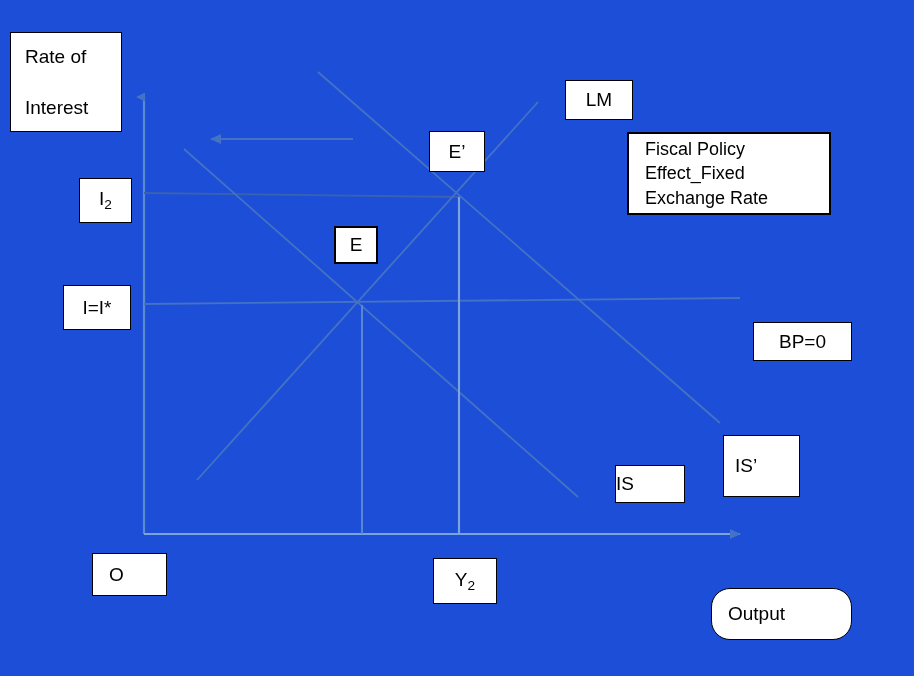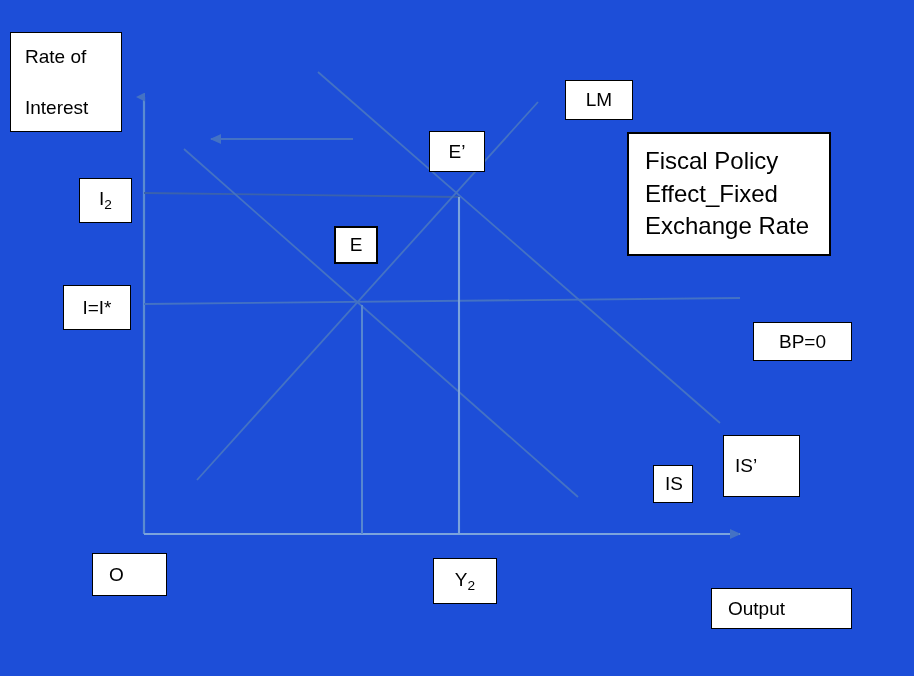--- a/index.html
+++ b/index.html
@@ -109,44 +109,44 @@
   </div>
 
   <div class="label-box centered" style="left:429px; top:131px; width:56px; height:41px;">
     <span>E’</span>
   </div>
 
   <div class="label-box centered" style="left:537px; top:80px; width:68px; height:40px;margin-left:28px;">
     <span>LM</span>
   </div>
 
-  <div class="label-box thick" style="left:627px; top:132px; width:204px; height:124px; padding-left:16px; font-size:24px;">
+  <div class="label-box thick" style="left:627px; top:132px; width:204px; height:83px; padding-left:16px; font-size:18px;">
     <span class="multiline">Fiscal Policy
 Effect_Fixed
 Exchange Rate</span>
   </div>
 
   <div class="label-box centered" style="left:753px; top:322px; width:99px; height:39px;">
     <span>BP=0</span>
   </div>
 
   <div class="label-box" style="left:723px; top:435px; width:77px; height:62px; padding-left:11px;">
     <span>IS’</span>
   </div>
 
-  <div class="label-box" style="left:615px; top:465px; width:40px; height:38px; padding-left:11px;margin-left:38px;">
+  <div class="label-box" style="left:615px; top:465px; width:70px; height:38px; ">
     <span>IS</span>
   </div>
 
   <div class="label-box" style="left:92px; top:553px; width:75px; height:43px; padding-left:16px;">
     <span>O</span>
   </div>
 
 
   <div class="label-box centered" style="left:433px; top:558px; width:64px; height:46px;">
     <span><span>Y</span><sub>2</sub></span>
   </div>
 
-  <div class="label-box" style="left:711px; top:588px; width:141px; height:41px; padding-left:16px;">
+  <div class="label-box" style="left:711px; top:588px; width:141px; height:52px; padding-left:16px;border-radius:19px;">
     <span>Output</span>
   </div>
 
 </div>
 
 </body></html>

